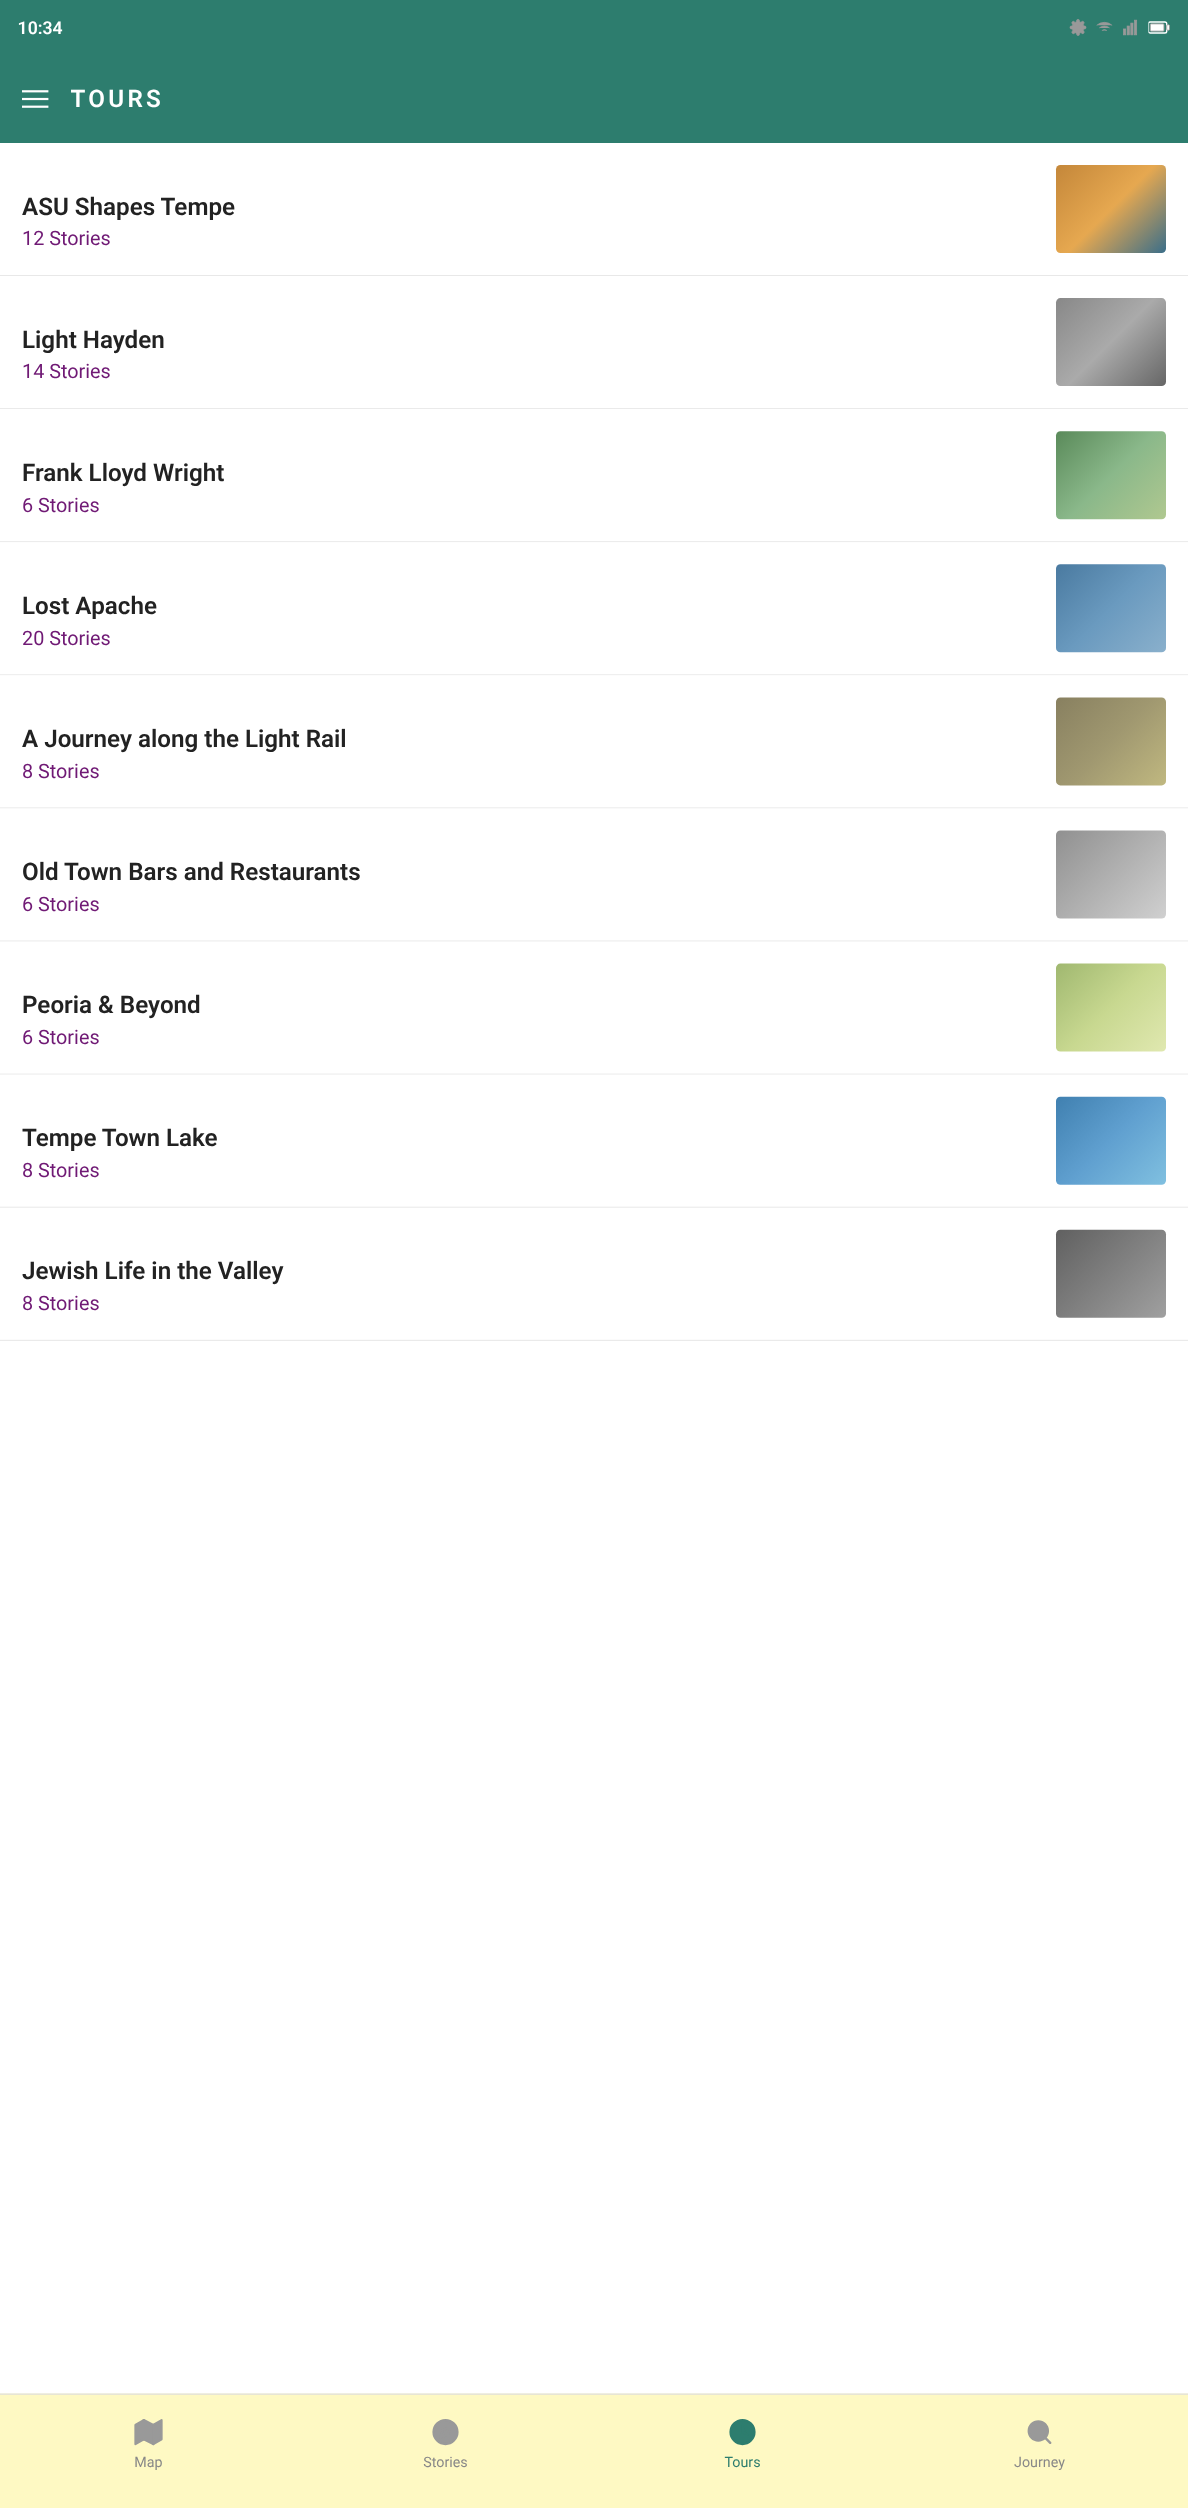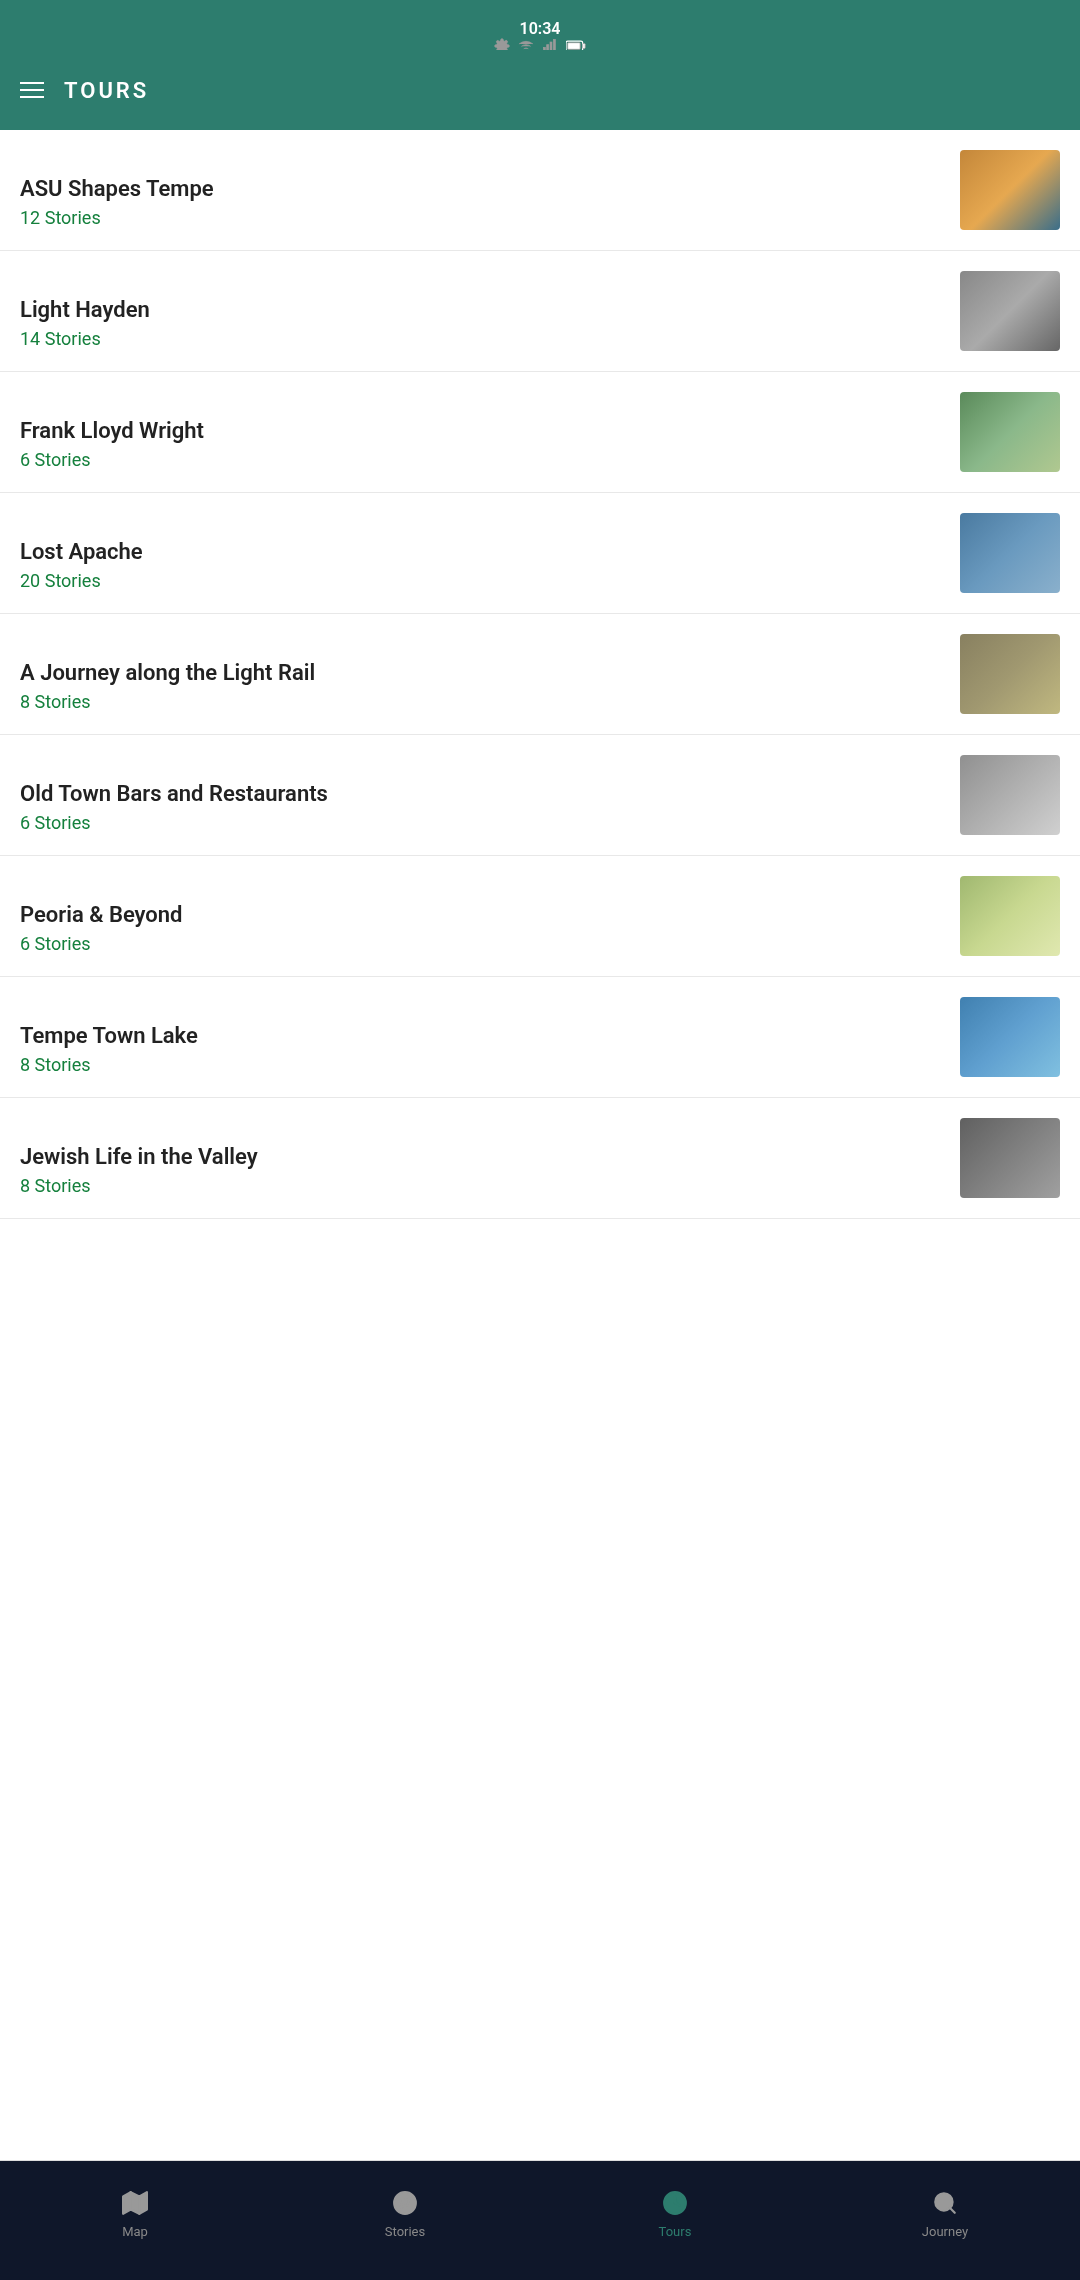--- a/index.html
+++ b/index.html
@@ -22,21 +22,20 @@
 
     
     .status-bar {
       background: #2d7d6e;
       color: white;
       padding: 19px 16px;
       display: flex;
       justify-content: space-between;
       align-items: center;
       height: 50px;
-      flex-direction: column;
     }
 
     .status-time {
       font-size: 16px;
       font-weight: 600;
     }
 
     .status-icons {
       display: flex;
       gap: 8px;
@@ -101,21 +100,21 @@
     .tour-name {
       font-size: 22px;
       font-weight: 600;
       color: #222;
       margin-bottom: 6px;
       margin-top: 23px;
     }
 
     .tour-stories {
       font-size: 18px;
-      color: #15803d;
+      color: #701a75;
     }
 
     .tour-thumbnail {
       width: 100px;
       height: 80px;
       border-radius: 4px;
       object-fit: cover;
       flex-shrink: 0;
       overflow: hidden;
       display: flex;
@@ -135,27 +134,27 @@
     .thumb-9 { background: linear-gradient(135deg, #606060, #808080, #a0a0a0); }
 
     .thumb-inner {
       width: 100%;
       height: 100%;
       border-radius: 4px;
     }
 
     
     .bottom-nav {
-      background: #0f172a;
+      background: #fef9c3;
       border-top: 1px solid #ddd;
       display: flex;
       justify-content: space-around;
       align-items: center;
       padding: 10px 0 24px 0;
-      height: 120px;
+      height: 104px;
       position: sticky;
       bottom: 0;
     }
 
     .nav-item {
       display: flex;
       flex-direction: column;
       align-items: center;
       gap: 6px;
       cursor: pointer;

